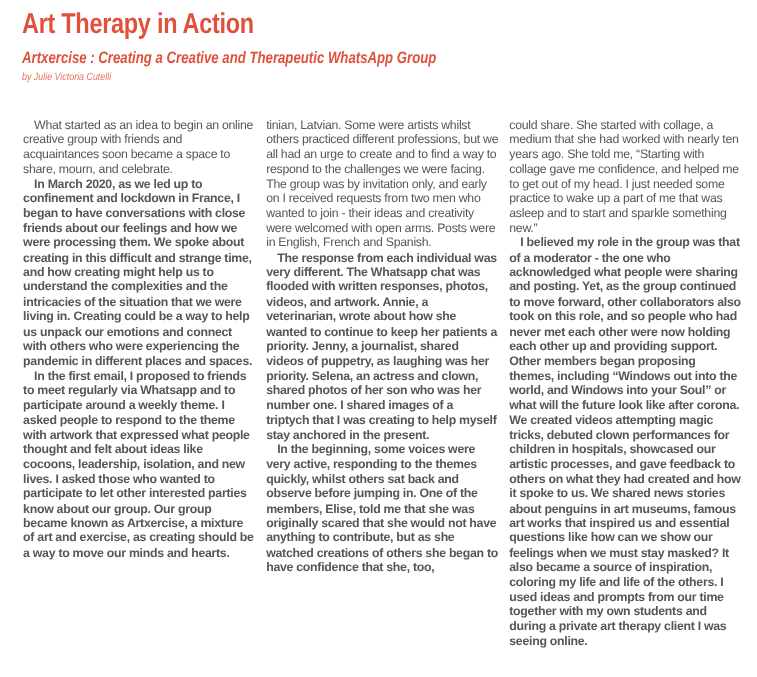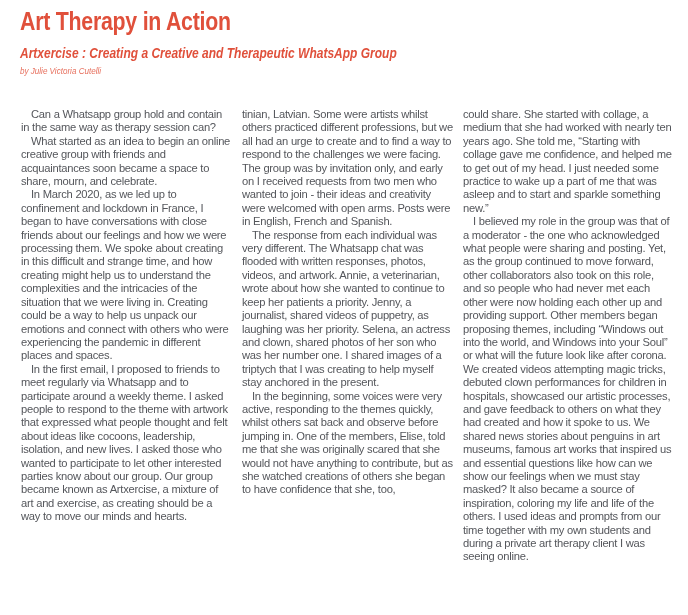--- a/index.html
+++ b/index.html
@@ -63,38 +63,37 @@
   .col {
     width: 211px;
     font-size: 11.2px;
     letter-spacing: -0.25px;
     line-height: 13.4px;
     color: #54565b;
     text-align: left;
   }
   .col p { margin: 0; }
   .p-indent { text-indent: 10px; }
-  .p-gap { margin-top: 14px; }
+  .p-gap { margin-top: 14px; font-weight: bold; }
   .p-gap-sm { margin-top: 4px; }
 </style>
 </head>
 <body>
 
 <div class="page">
 
   <div class="header">
     <h1 class="title">Art Therapy in Action</h1>
     <h2 class="subtitle">Artxercise : Creating a Creative and Therapeutic WhatsApp Group</h2>
     <div class="byline">by Julie Victoria Cutelli</div>
   </div>
 
   <div class="body-columns">
 
     <div class="col">
-      <p class="p-indent">Can a Whatsapp group hold and contain in the same way as therapy session can?</p>
       <p class="p-indent p-gap-sm">What started as an idea to begin an online creative group with friends and acquaintances soon became a space to share, mourn, and celebrate.</p>
       <p class="p-indent p-gap">In March 2020, as we led up to confinement and lockdown in France, I began to have conversations with close friends about our feelings and how we were processing them.  We spoke about creating in this difficult and strange time, and how creating might help us to understand the complexities and the intricacies of the situation that we were living in. Creating could be a way to help us unpack our emotions and connect with others who were experiencing the pandemic in different places and spaces.</p>
       <p class="p-indent p-gap">In the first email, I proposed to friends to meet regularly via Whatsapp and to participate around a weekly theme. I asked people to respond to the theme with artwork that expressed what people thought and felt about ideas like cocoons, leadership, isolation, and new lives. I asked those who wanted to participate to let other interested parties know about our group. Our group became known as Artxercise, a mixture of art and exercise, as creating should be a way to move our minds and hearts.</p>
     </div>
 
     <div class="col">
       <p>tinian, Latvian.  Some were artists whilst others practiced different professions, but we all had an urge to create and to find a way to respond to the challenges we were facing.  The group was by invitation only, and early on I received requests from two men who wanted to join - their ideas and creativity were welcomed with open arms. Posts were in English, French and Spanish.</p>
       <p class="p-indent p-gap">The response from each individual was very different. The Whatsapp chat was flooded with written responses, photos, videos, and artwork.  Annie, a veterinarian, wrote about how she wanted to continue to keep her patients a priority.  Jenny, a journalist, shared videos of puppetry, as laughing was her priority.  Selena, an actress and clown, shared photos of her son who was her number one.  I shared images of a triptych that I was creating to help myself stay anchored in the present.</p>
       <p class="p-indent p-gap">In the beginning, some voices were very active, responding to the themes quickly, whilst others sat back and observe before jumping in. One of the members, Elise, told me that she was originally scared that she would not have anything to contribute, but as she watched creations of others she began to have confidence that she, too,</p>
     </div>

